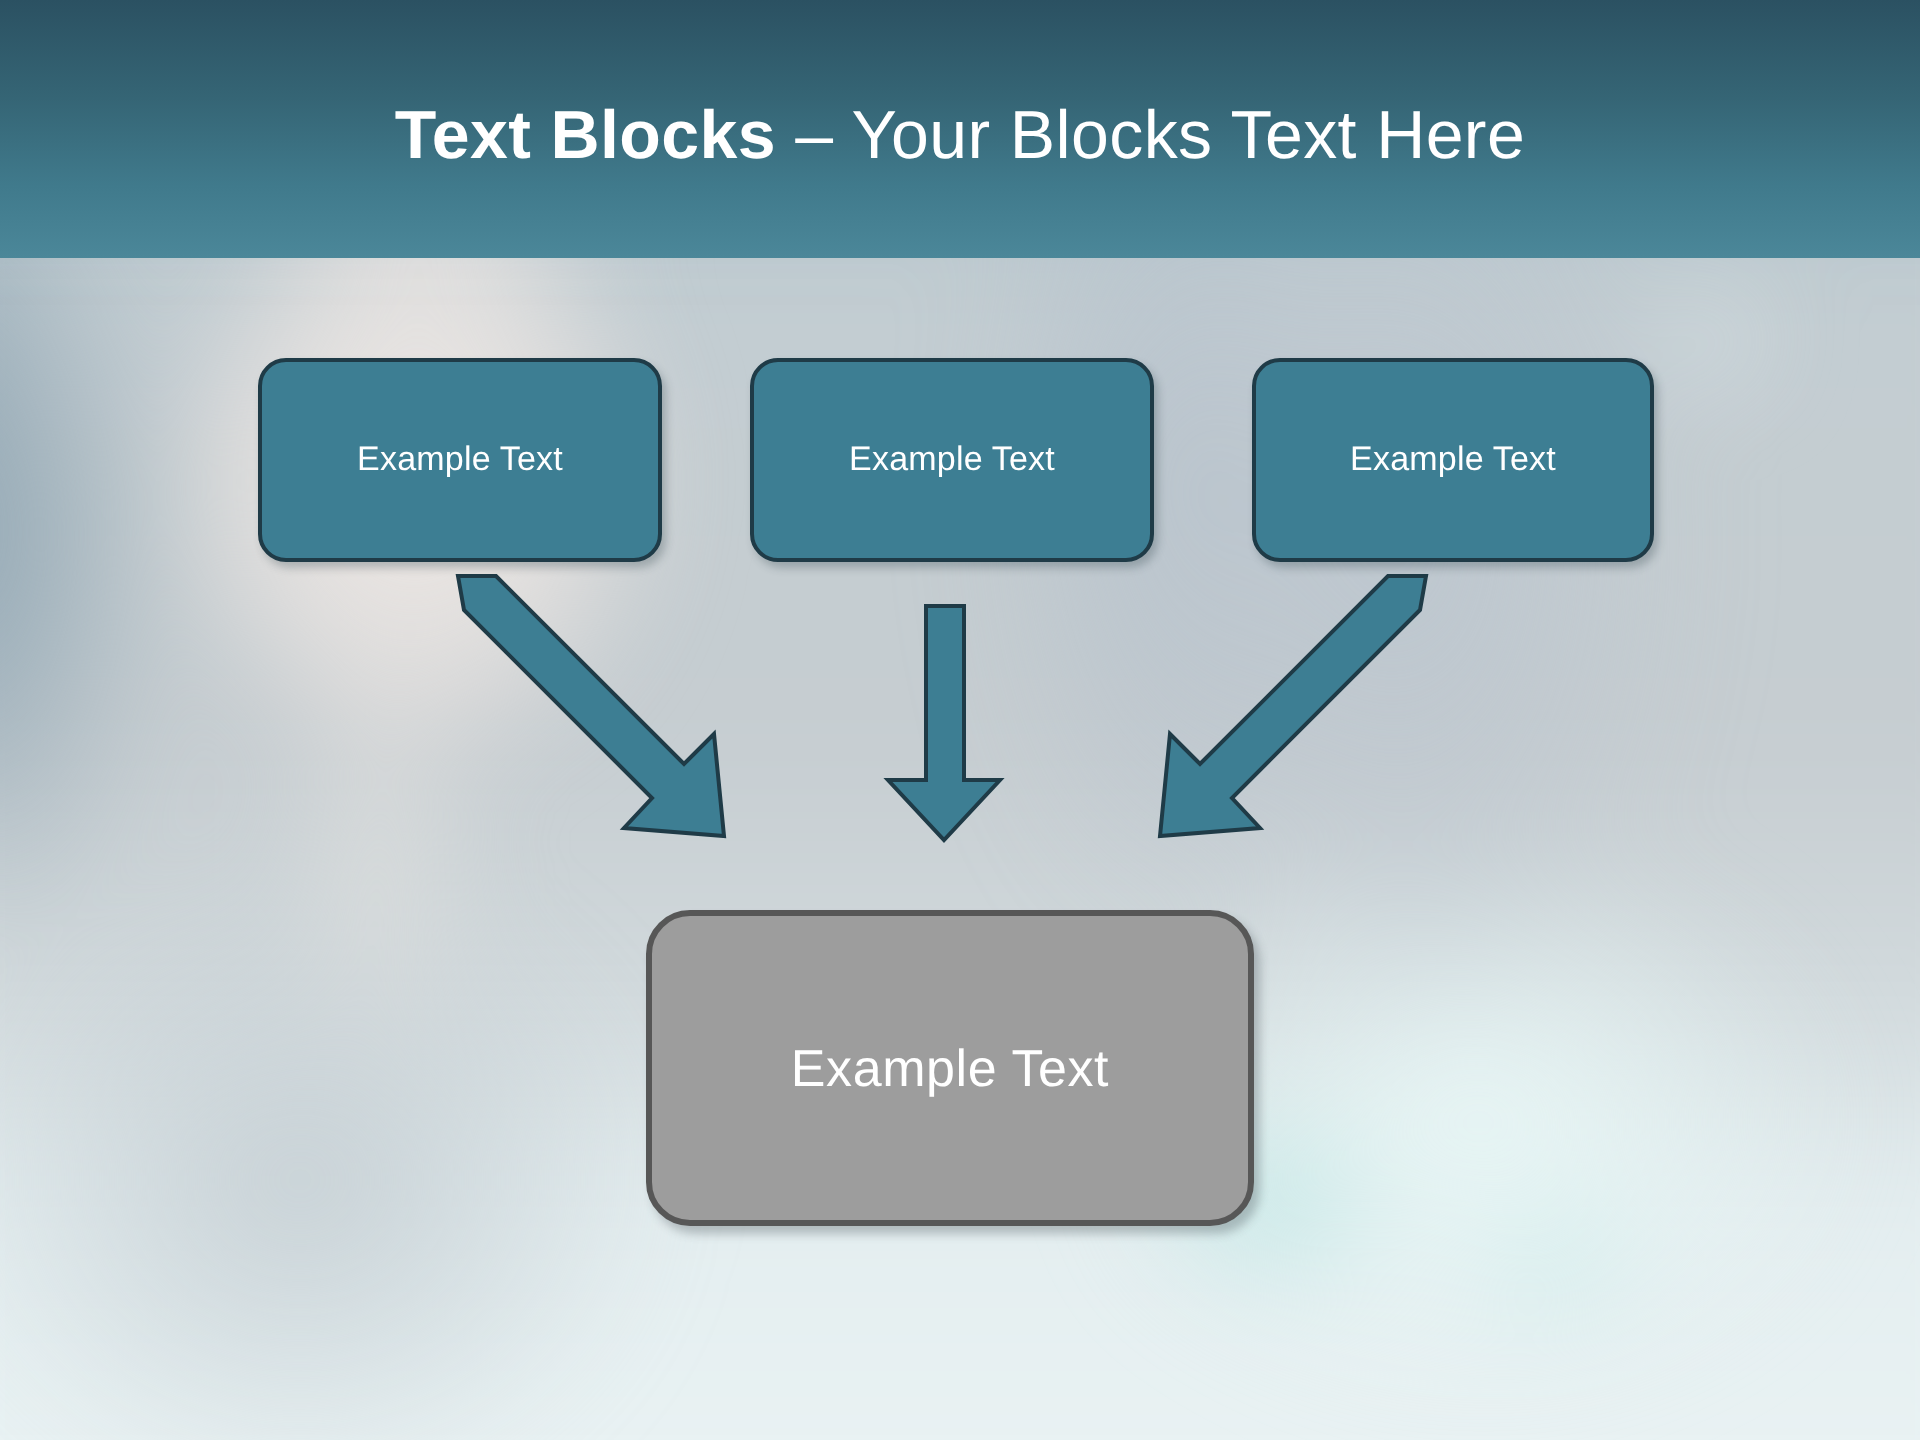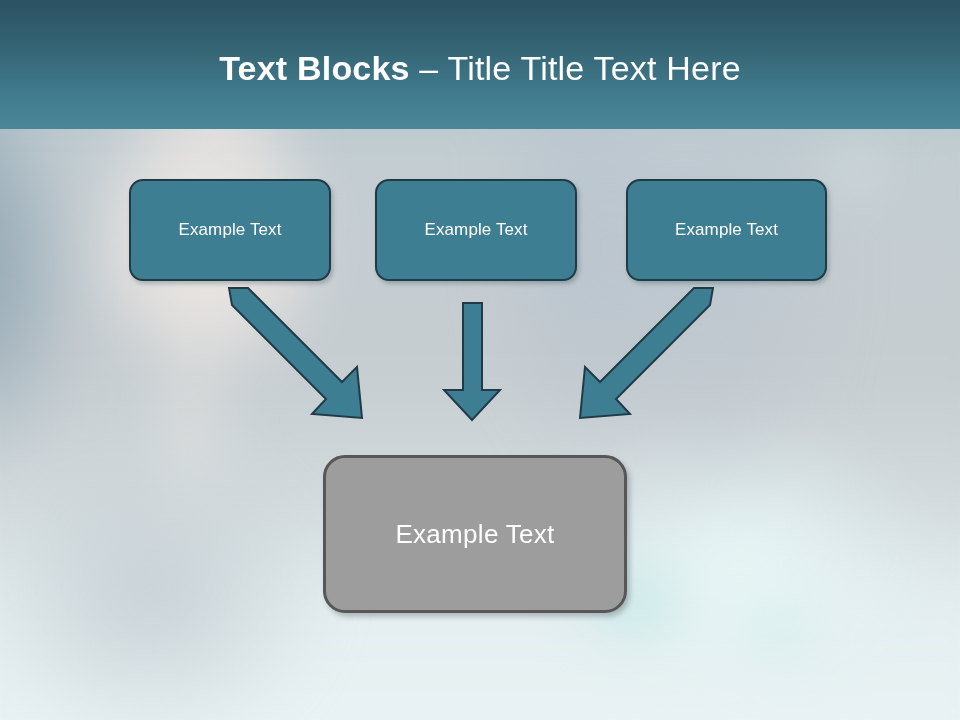--- a/index.html
+++ b/index.html
@@ -149,21 +149,21 @@
 <div id="slide">
 
   <div class="bg-base">
     <div class="bg-layer bg-sky"></div>
     <div class="bg-layer bg-face"></div>
     <div class="bg-layer bg-right"></div>
   </div>
 
   <div class="header">
     <div class="header-title">
-      <span class="strong">Text Blocks</span><span class="light"> – </span><span class="light">Title Title Text Here</span>
+      <span class="strong">Text Blocks</span><span class="light"> – </span><span class="light">Your Blocks Text Here</span>
     </div>
   </div>
 
   <svg class="arrow-svg" viewBox="0 0 960 720">
 
     <polygon class="arrow-shape" points="229,288 248,288 342,382 357,367 362,418 312,414 326,399 232,305"></polygon>
 
     <polygon class="arrow-shape" points="463,303 482,303 482,390 500,390 472,420 444,390 463,390"></polygon>
 
     <polygon class="arrow-shape" points="713,288 694,288 600,382 585,367 580,418 630,414 616,399 710,305"></polygon>

